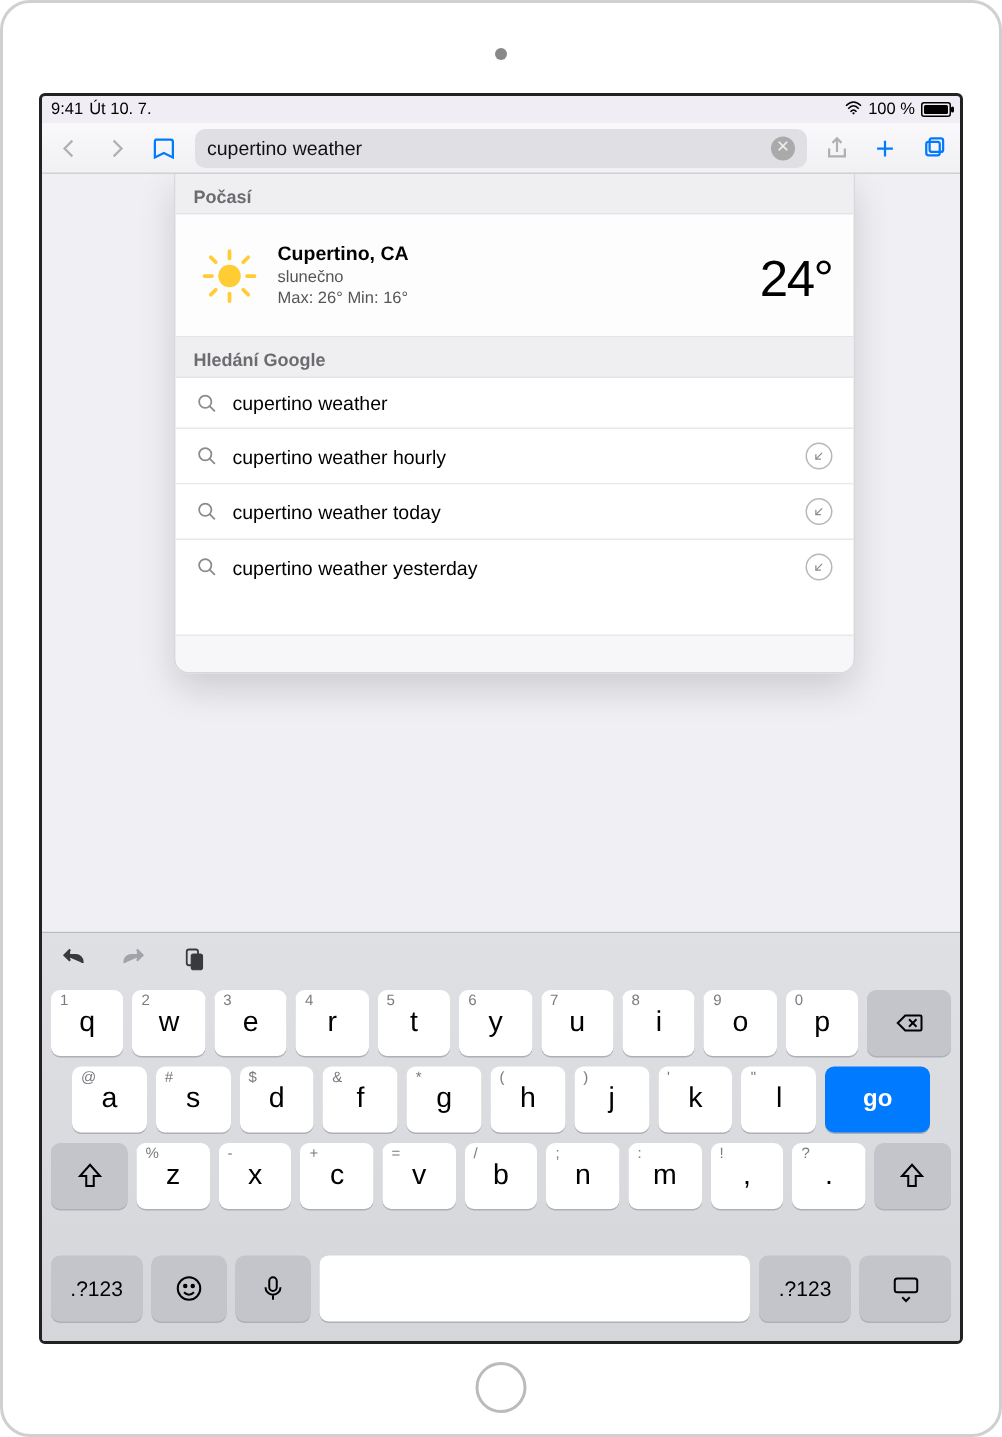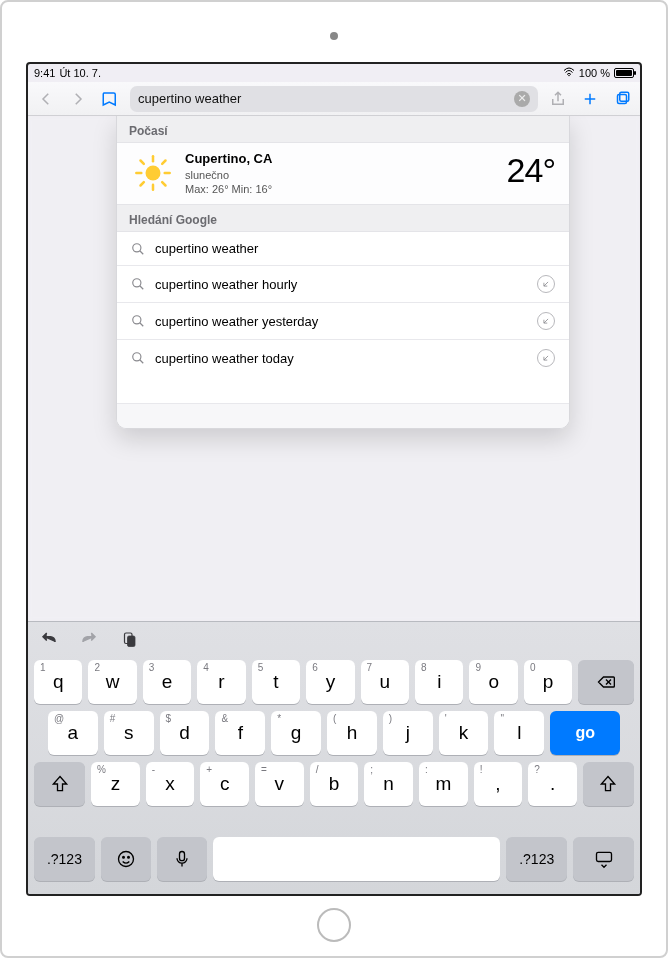--- a/index.html
+++ b/index.html
@@ -1,18 +1,18 @@
 <!DOCTYPE html>
 <html><head>
 <meta charset="utf-8">
 <style>
   * { box-sizing: border-box; margin: 0; padding: 0; font-family: -apple-system, "Helvetica Neue", Helvetica, Arial, sans-serif; }
   body { background: #fff; display: flex; justify-content: center; }
   .device {
-    width: 668px; height: 958px; background: #fff; border: 2px solid #d0d0d0; border-radius: 8px;
+    width: 668px; height: 958px; background: #fff; border: 2px solid #d0d0d0; border-radius: 20px;
     position: relative; overflow: hidden;
   }
   .screen {
     position: absolute; top: 60px; left: 24px; right: 24px; bottom: 60px;
     background: #f0eef4; border: 2px solid #222; border-radius: 4px; overflow: hidden;
     display: flex; flex-direction: column;
   }
   .home-button {
     position: absolute; bottom: 14px; left: 50%; transform: translateX(-50%);
     width: 34px; height: 34px; border: 2px solid #bbb; border-radius: 50%; background: #fff;
@@ -59,21 +59,21 @@
     background: rgba(248,248,250,0.97); border:1px solid #d8d8dc; border-top:none;
     border-bottom-left-radius:10px; border-bottom-right-radius:10px;
     box-shadow: 0 10px 24px rgba(0,0,0,0.15);
     overflow:hidden;
   }
   .section-header {
     font-size:12px; font-weight:600; color:#6b6b70; padding:8px 12px 4px;
     background: #efeff1; border-bottom:1px solid #e4e4e8;
   }
   .weather-card {
-    display:flex; align-items:flex-start; padding:8px 14px; border-bottom:1px solid #e4e4e8;
+    display:flex; align-items:flex-end; padding:18px 14px; border-bottom:1px solid #e4e4e8;
     background: rgba(255,255,255,0.7);
   }
   .weather-icon { width:44px; height:44px; margin-right:10px; display:flex; align-items:center; justify-content:center;}
   .weather-icon svg { width:40px; height:40px; }
   .weather-info { flex:1; font-size:11px; color:#555; line-height:1.3;}
   .weather-city { font-size:13px; font-weight:600; color:#000; }
   .weather-temp { font-size:34px; font-weight:300; color:#000; letter-spacing:-1px;}
   .suggestion-row {
     display:flex; align-items:center; padding:9px 14px; border-bottom:1px solid #e8e8ec;
     font-size:13px; color:#000; gap:10px; background:#fff;
@@ -236,36 +236,36 @@
                 </svg>
       </span>
             </div>
             <div class="suggestion-row">
     <span class="search-glyph">
       <svg viewBox="0 0 24 24">
                   <circle cx="10" cy="10" r="7"></circle>
                   <line x1="15" y1="15" x2="21" y2="21"></line>
                 </svg>
     </span>
-    <span class="suggestion-text">cupertino weather yesterday</span>
+    <span class="suggestion-text">cupertino weather today</span>
     <span class="fill-btn">
         <svg viewBox="0 0 24 24">
                   <line x1="17" y1="7" x2="7" y2="17"></line>
                   <polyline points="7 9 7 17 15 17"></polyline>
                 </svg>
       </span>
             </div>
             <div class="suggestion-row">
     <span class="search-glyph">
       <svg viewBox="0 0 24 24">
                   <circle cx="10" cy="10" r="7"></circle>
                   <line x1="15" y1="15" x2="21" y2="21"></line>
                 </svg>
     </span>
-    <span class="suggestion-text">cupertino weather today</span>
+    <span class="suggestion-text">cupertino weather yesterday</span>
     <span class="fill-btn">
         <svg viewBox="0 0 24 24">
                   <line x1="17" y1="7" x2="7" y2="17"></line>
                   <polyline points="7 9 7 17 15 17"></polyline>
                 </svg>
       </span>
             </div>
           </div>
         <div class="spacer"></div>
         <div class="tail"></div>

